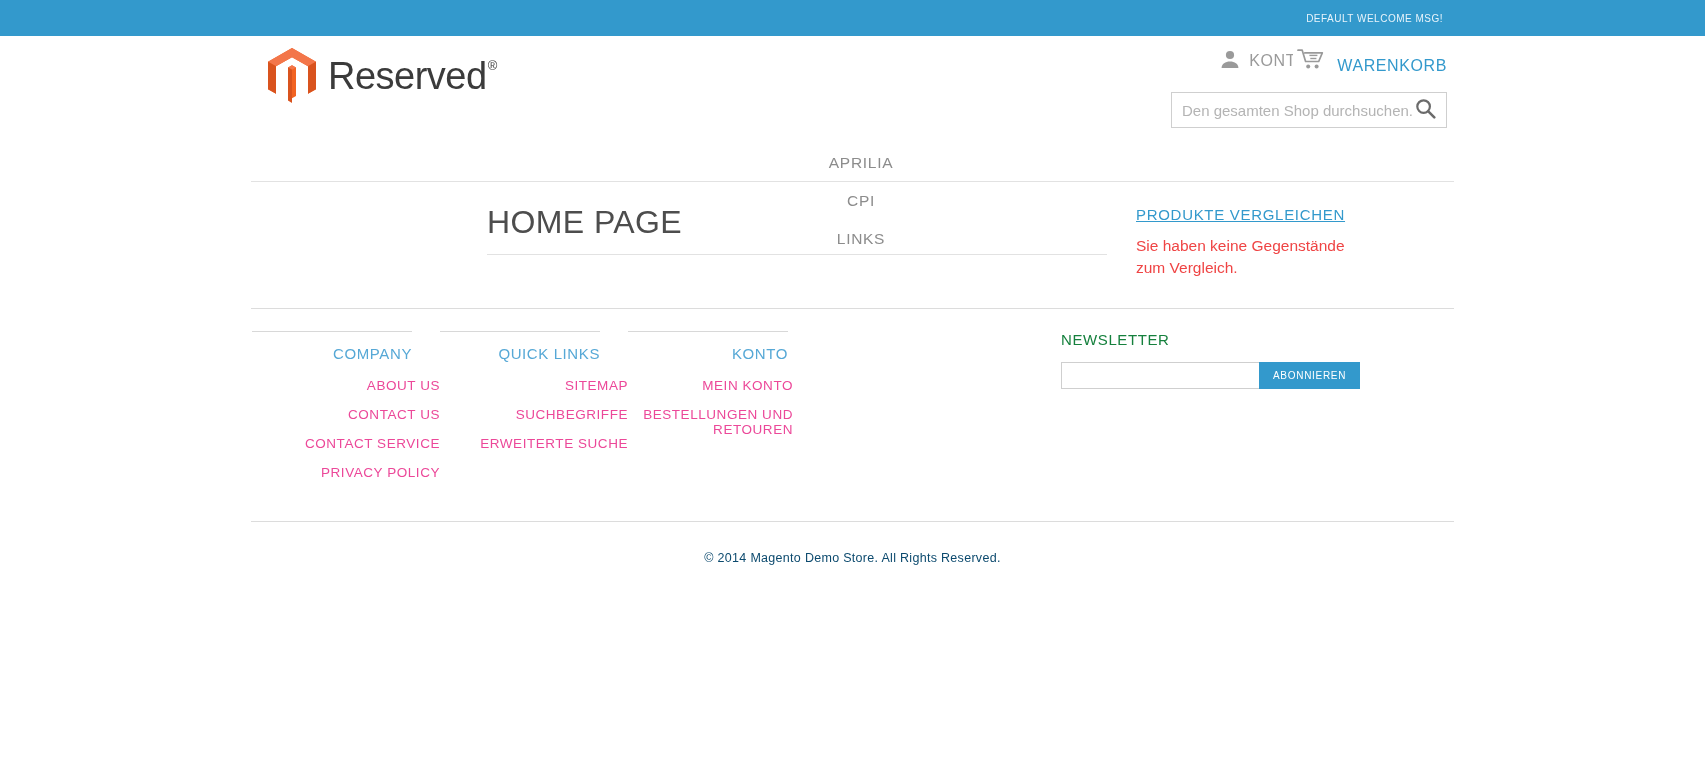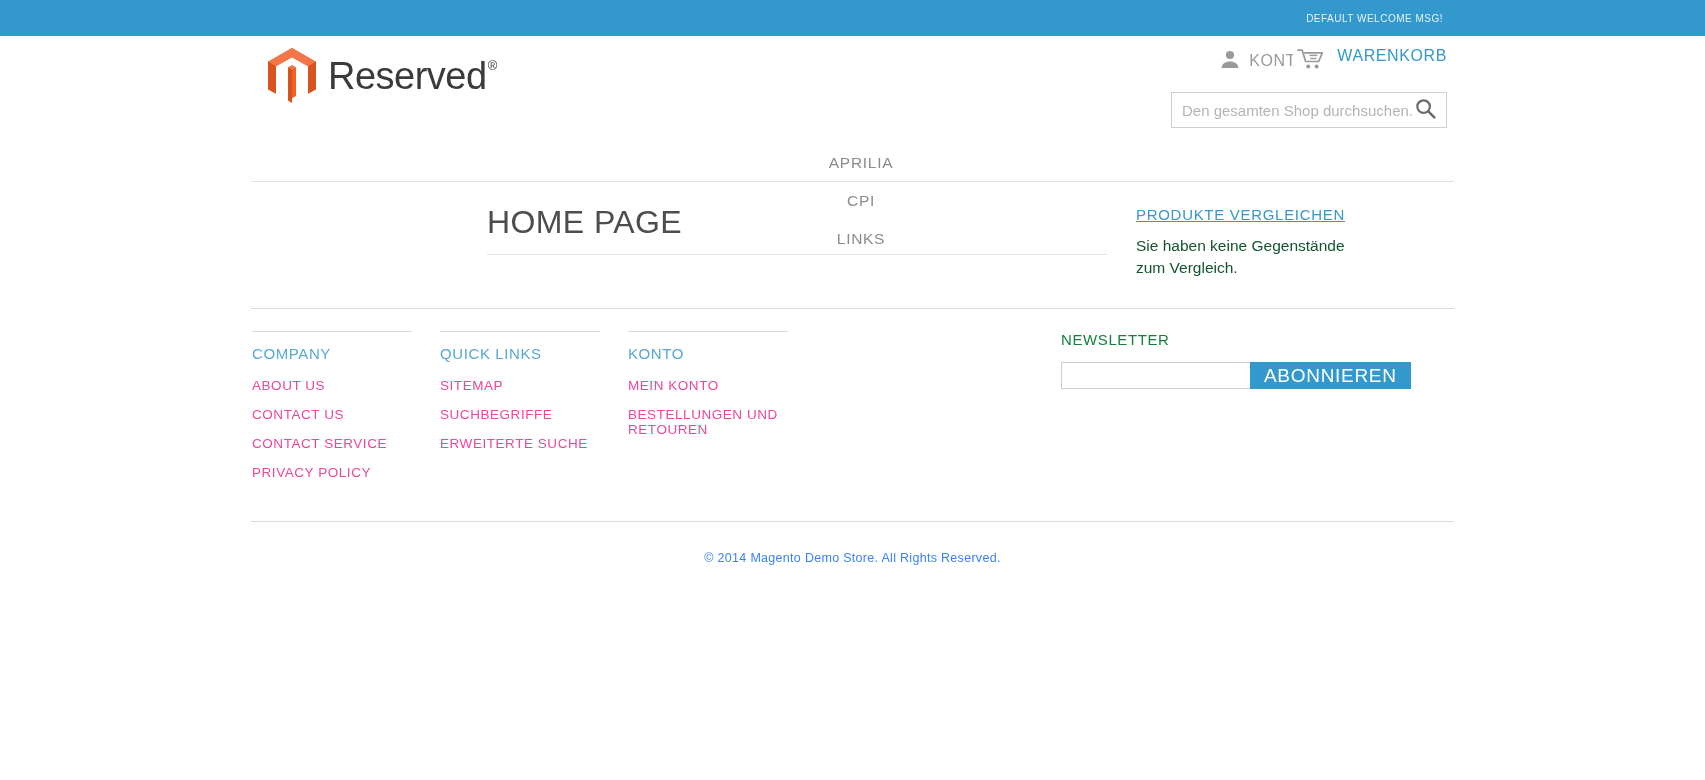--- a/index.html
+++ b/index.html
@@ -89,21 +89,21 @@
     white-space: nowrap;
     display: inline-block;
   }
   .acct-label-cart {
     color: #3399cc;
     font-size: 16px;
     letter-spacing: .6px;
     margin-left: 10px;
     white-space: nowrap;
   }
-  .cart-wrap { margin-left: 4px; display: flex; align-items: flex-start; }
+  .cart-wrap { margin-left: 4px; display: flex; align-items: flex-end; }
 
   
   .search-box {
     position: absolute;
     right: 7px;
     top: 56px;
     width: 276px;
     height: 36px;
     border: 1px solid #cfcfcf;
     background: #fff;
@@ -173,39 +173,39 @@
   }
   .block-title {
     color: #3399cc;
     font-size: 15px;
     letter-spacing: .7px;
     margin-bottom: 12px;
     margin-top: 2px;
     text-decoration: underline;
   }
   .block-text {
-    color: #14532d;
+    color: #ef4444;
     font-size: 15.5px;
     line-height: 1.42;
     max-width: 212px;
   }
 
   
   .footer-divider {
     border-top: 1px solid #dcdcdc;
     margin: 0 0 0 0;
     width: 1203px;
   }
   .footer-top {
     padding-top: 22px;
     display: flex;
     position: relative;
     padding-left: 1px;
   }
-  .f-col { width: 188px; margin-right: 0; }
+  .f-col { width: 188px; margin-right: 0; text-align: right; }
   .f-col.c1 { margin-left: 0; }
   .f-col.c2 { margin-left: 0; }
   .f-col.c3 { width: 200px; }
 
   .f-head {
     color: #56a8d6;
     font-size: 15px;
     letter-spacing: .6px;
     border-top: 1px solid #d8d8d8;
     padding-top: 13px;
@@ -247,35 +247,35 @@
     font-family: "Liberation Sans", sans-serif;
     font-size: 13px;
     padding: 0 6px;
     color: #555;
   }
   .nl-btn {
     background: #3399cc;
     border: none;
     color: #fff;
     font-family: "Liberation Sans", sans-serif;
-    font-size: 19px;
+    font-size: 10px;
     letter-spacing: .7px;
     padding: 0 14px;
     cursor: pointer;
     white-space: nowrap;
   }
 
   .footer-bottom {
     border-top: 1px solid #dcdcdc;
     margin-top: 27px;
     padding-top: 26px;
     text-align: center;
   }
   .copyright {
-    color: #3b82f6;
+    color: #0c4a6e;
     font-size: 12.5px;
     letter-spacing: .3px;
   }
 </style>
 </head>
 <body>
 
 <div class="welcome-bar">
   <span class="welcome-msg">DEFAULT WELCOME MSG!</span>
 </div>

